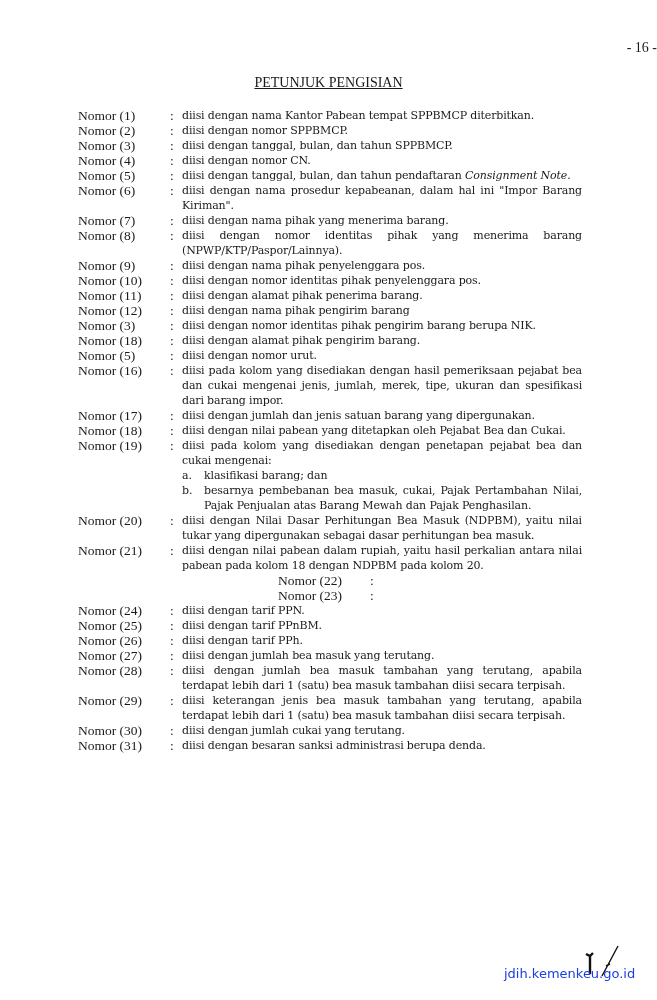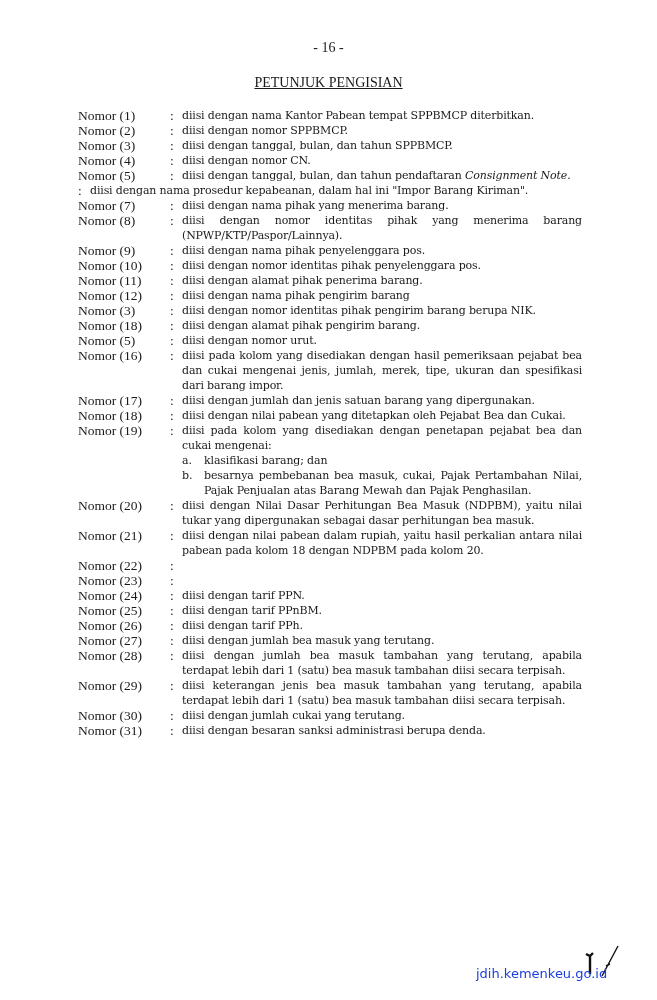--- a/index.html
+++ b/index.html
@@ -1,31 +1,31 @@
 <!DOCTYPE html>
 <html><head>
 <meta charset="utf-8">
 <style>
   html, body { margin: 0; padding: 0; background: #ffffff; }
   body { width: 657px; height: 1000px; position: relative; overflow: hidden;
          font-family: "DejaVu Serif", "Liberation Serif", serif; color: #1a1a1a; }
-  .page-num { position: absolute; top: 40px; left: 0; width: 657px; text-align: center;
+  .page-num { position: absolute; top: 40px; left: 0; width: 657px; text-align: right;
               font-family: "Liberation Serif", serif; font-size: 14px; }
   .title { position: absolute; top: 75px; left: 0; width: 657px; text-align: center;
            font-family: "Liberation Serif", serif; font-size: 14px; text-decoration: underline; }
   .list { position: absolute; top: 108px; left: 78px; width: 504px; }
-  .row { display: flex; font-size: 12.6px; line-height: 15px; }
+  .row { display: flex; font-size: 12.6px; line-height: 15px; justify-content: center; }
   .label { width: 92px; flex: none; font-family: "Liberation Serif", serif; font-size: 13.5px; }
   .colon { width: 12px; flex: none; font-family: "Liberation Serif", serif; font-size: 13.5px; }
   .desc { flex: 1; text-align: justify; font-size: 11px; letter-spacing: -0.15px; }
   .desc i { font-style: italic; }
   .sub { display: flex; }
   .sub .mark { width: 22px; flex: none; }
   .sub .txt { flex: 1; text-align: justify; }
-  .footer { position: absolute; top: 966px; left: 476px; color: #1a3ee0;
+  .footer { position: absolute; top: 966px; left: 504px; color: #1a3ee0;
             font-family: "DejaVu Sans", sans-serif; font-size: 13px; }
   .sig { position: absolute; top: 944px; left: 582px; width: 40px; height: 34px; }
 </style>
 </head>
 <body>
 
 <div class="page-num">- 16 -</div>
 <div class="title">PETUNJUK PENGISIAN</div>
 
 <div class="list" id="list">
@@ -48,20 +48,21 @@
       <div class="label">Nomor (4)</div>
       <div class="colon">:</div>
       <div class="desc"><span>diisi dengan nomor CN.</span></div>
     </div>
     <div class="row">
       <div class="label">Nomor (5)</div>
       <div class="colon">:</div>
       <div class="desc"><span>diisi dengan tanggal, bulan, dan tahun pendaftaran</span> <i>Consignment Note.</i></div>
     </div>
     <div class="row">
+      <div class="label">Nomor (6)</div>
       <div class="colon">:</div>
       <div class="desc"><span>diisi dengan nama prosedur kepabeanan, dalam hal ini "Impor Barang Kiriman".</span></div>
     </div>
     <div class="row">
       <div class="label">Nomor (7)</div>
       <div class="colon">:</div>
       <div class="desc"><span>diisi dengan nama pihak yang menerima barang.</span></div>
     </div>
     <div class="row">
       <div class="label">Nomor (8)</div>

